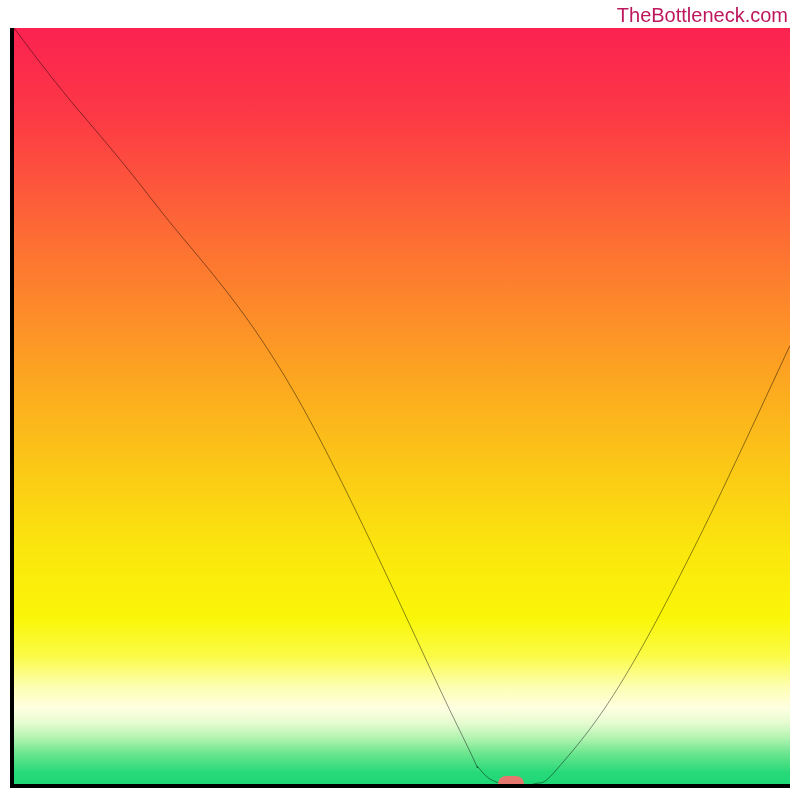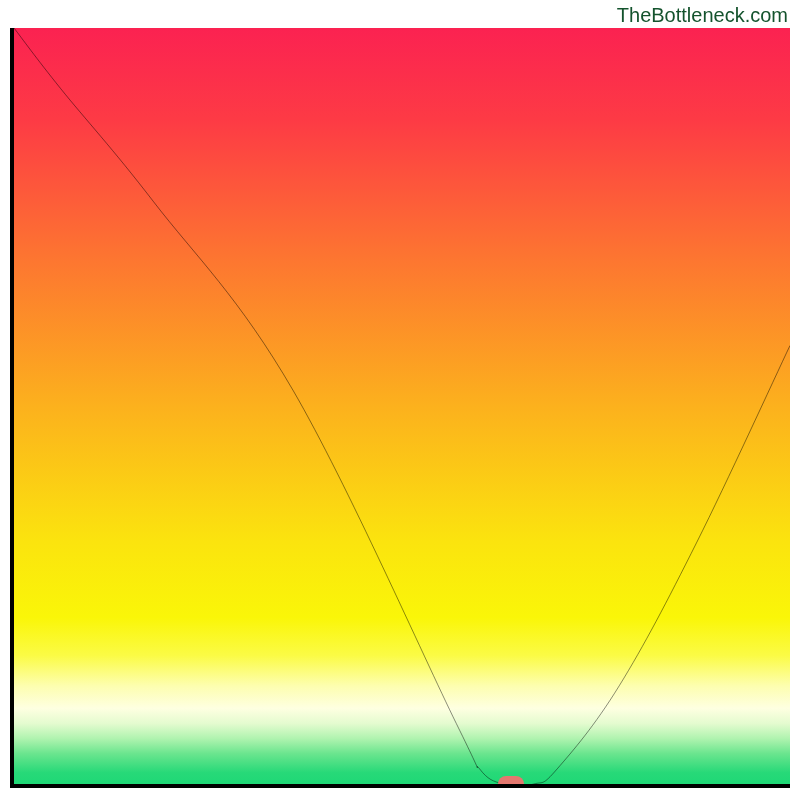--- a/index.html
+++ b/index.html
@@ -9,21 +9,21 @@
     height: 800px;
     background: #ffffff;
     font-family: Arial, Helvetica, sans-serif;
     position: relative;
   }
   .attribution {
     position: absolute;
     top: 4px;
     right: 12px;
     font-size: 20px;
-    color: #14532d;
+    color: #be185d;
     z-index: 10;
   }
   .plot-outer {
     position: absolute;
     left: 10px;
     top: 28px;
     width: 780px;
     height: 760px;
     background: #ffffff;
   }

